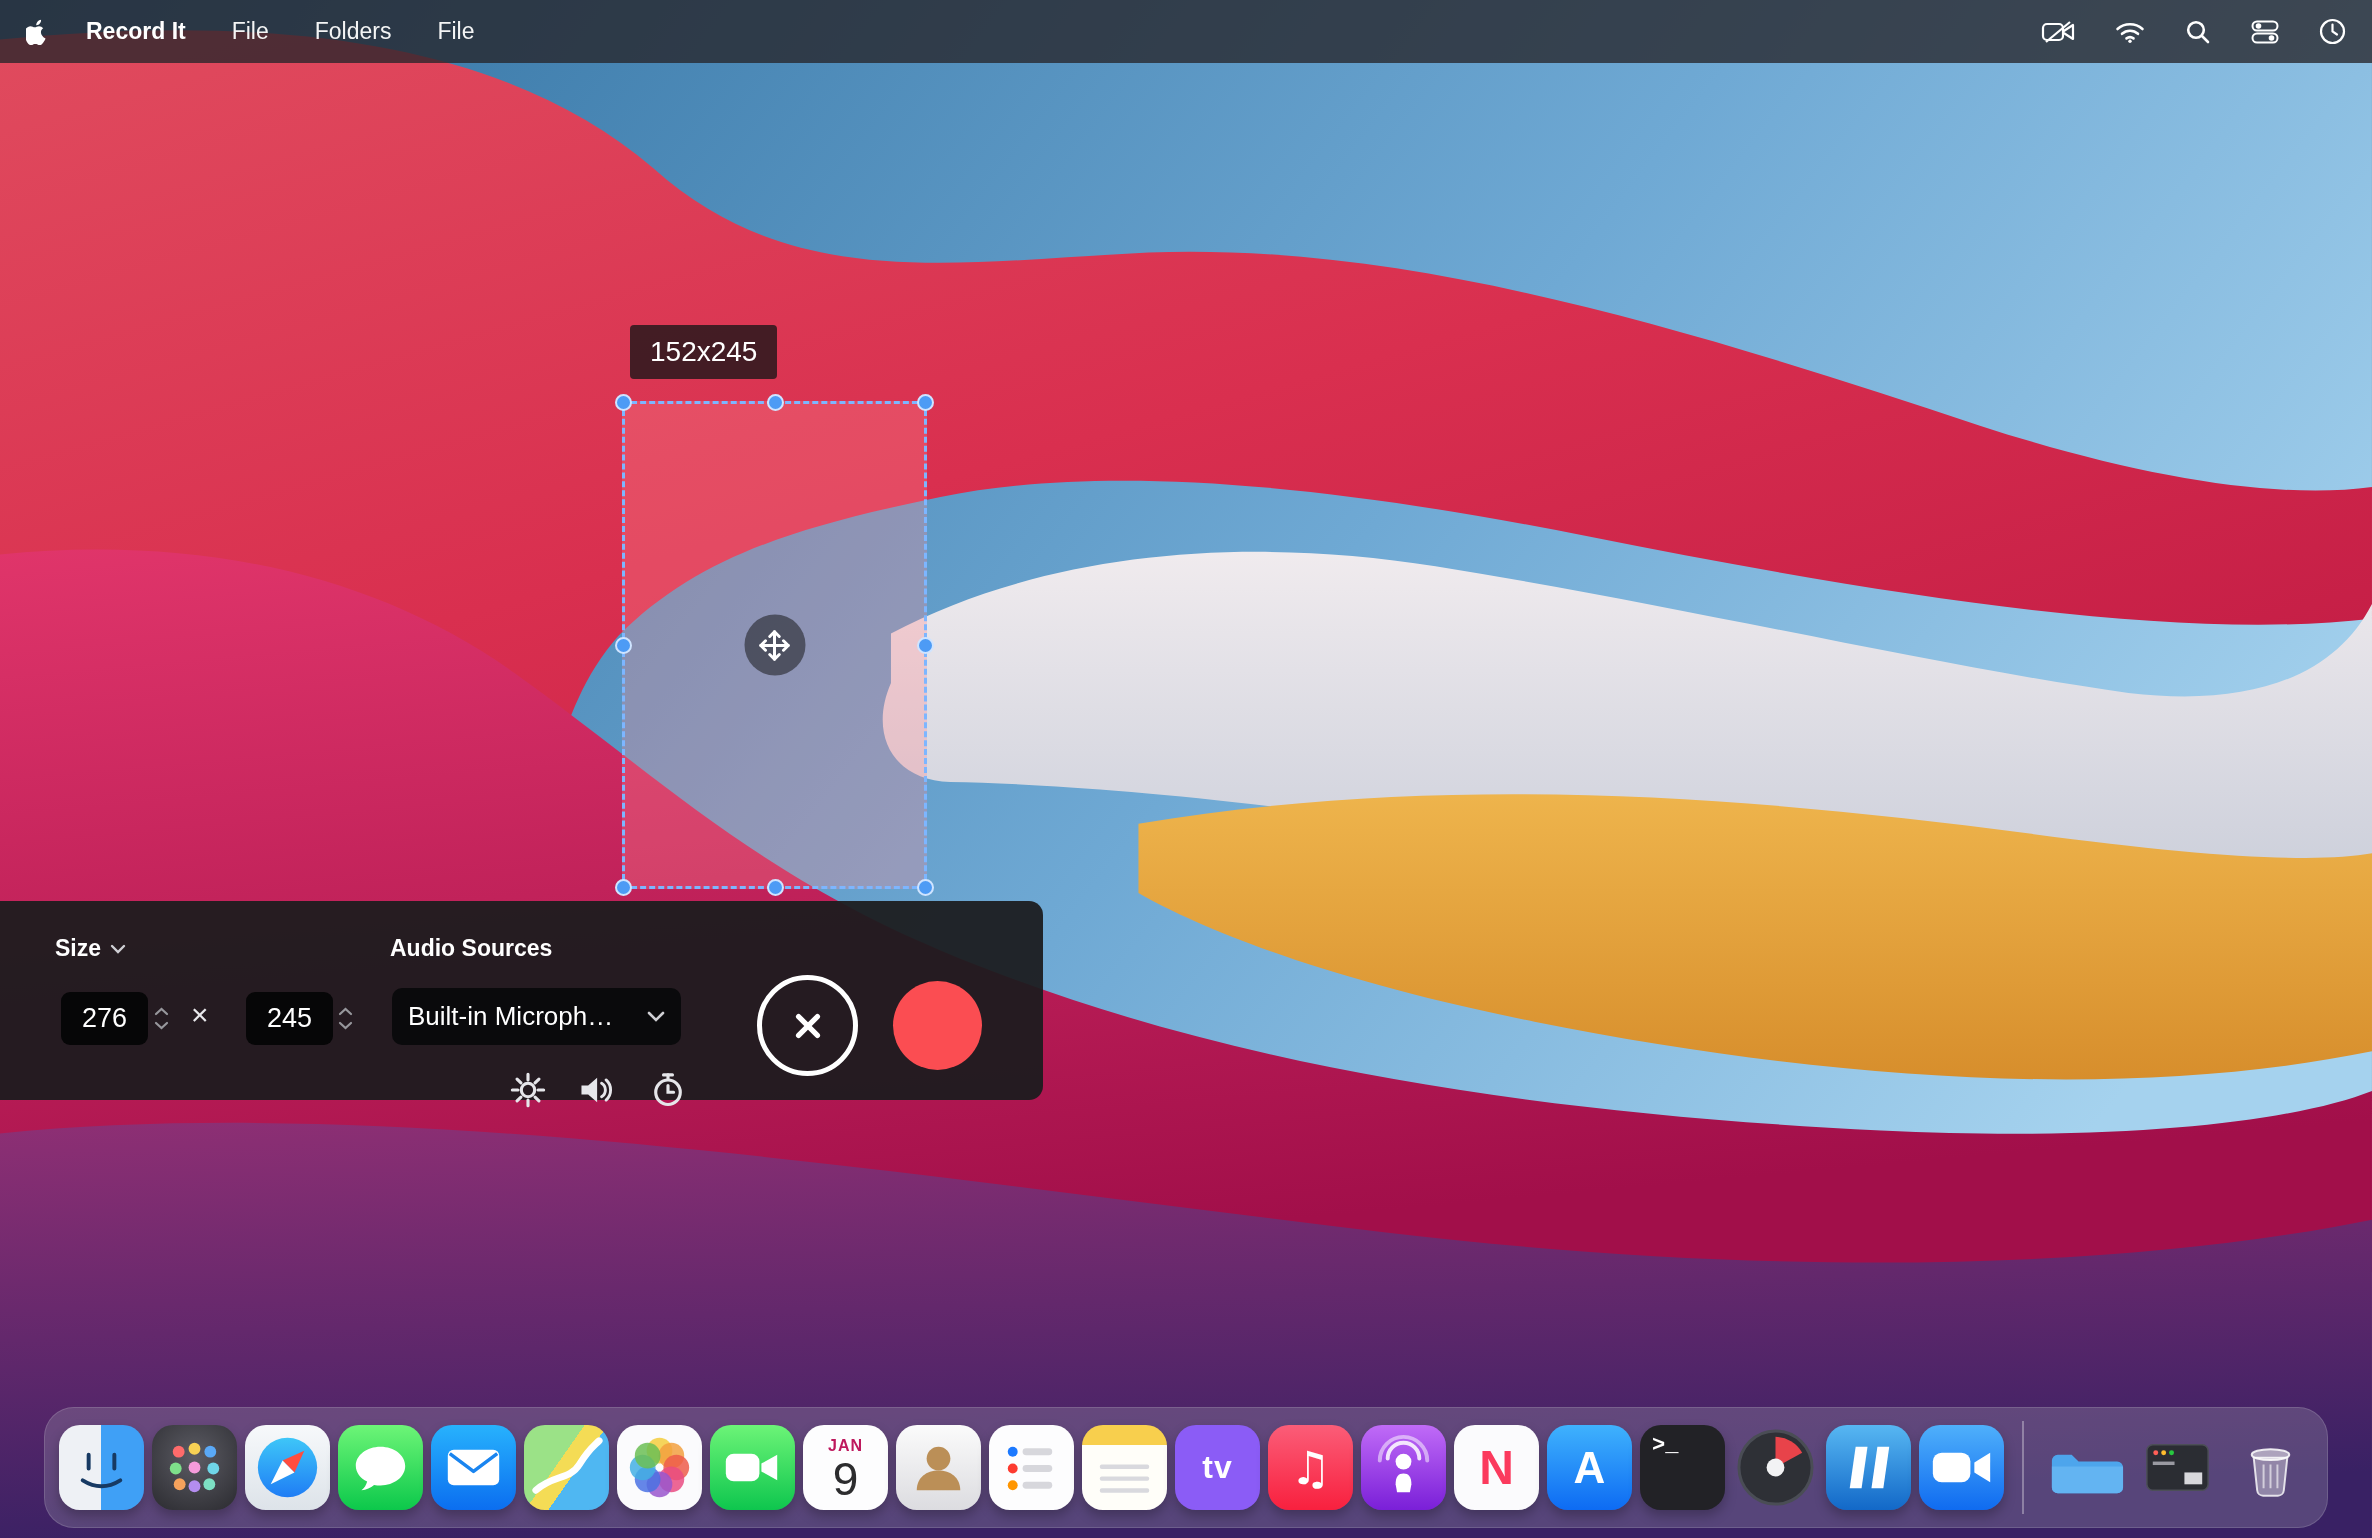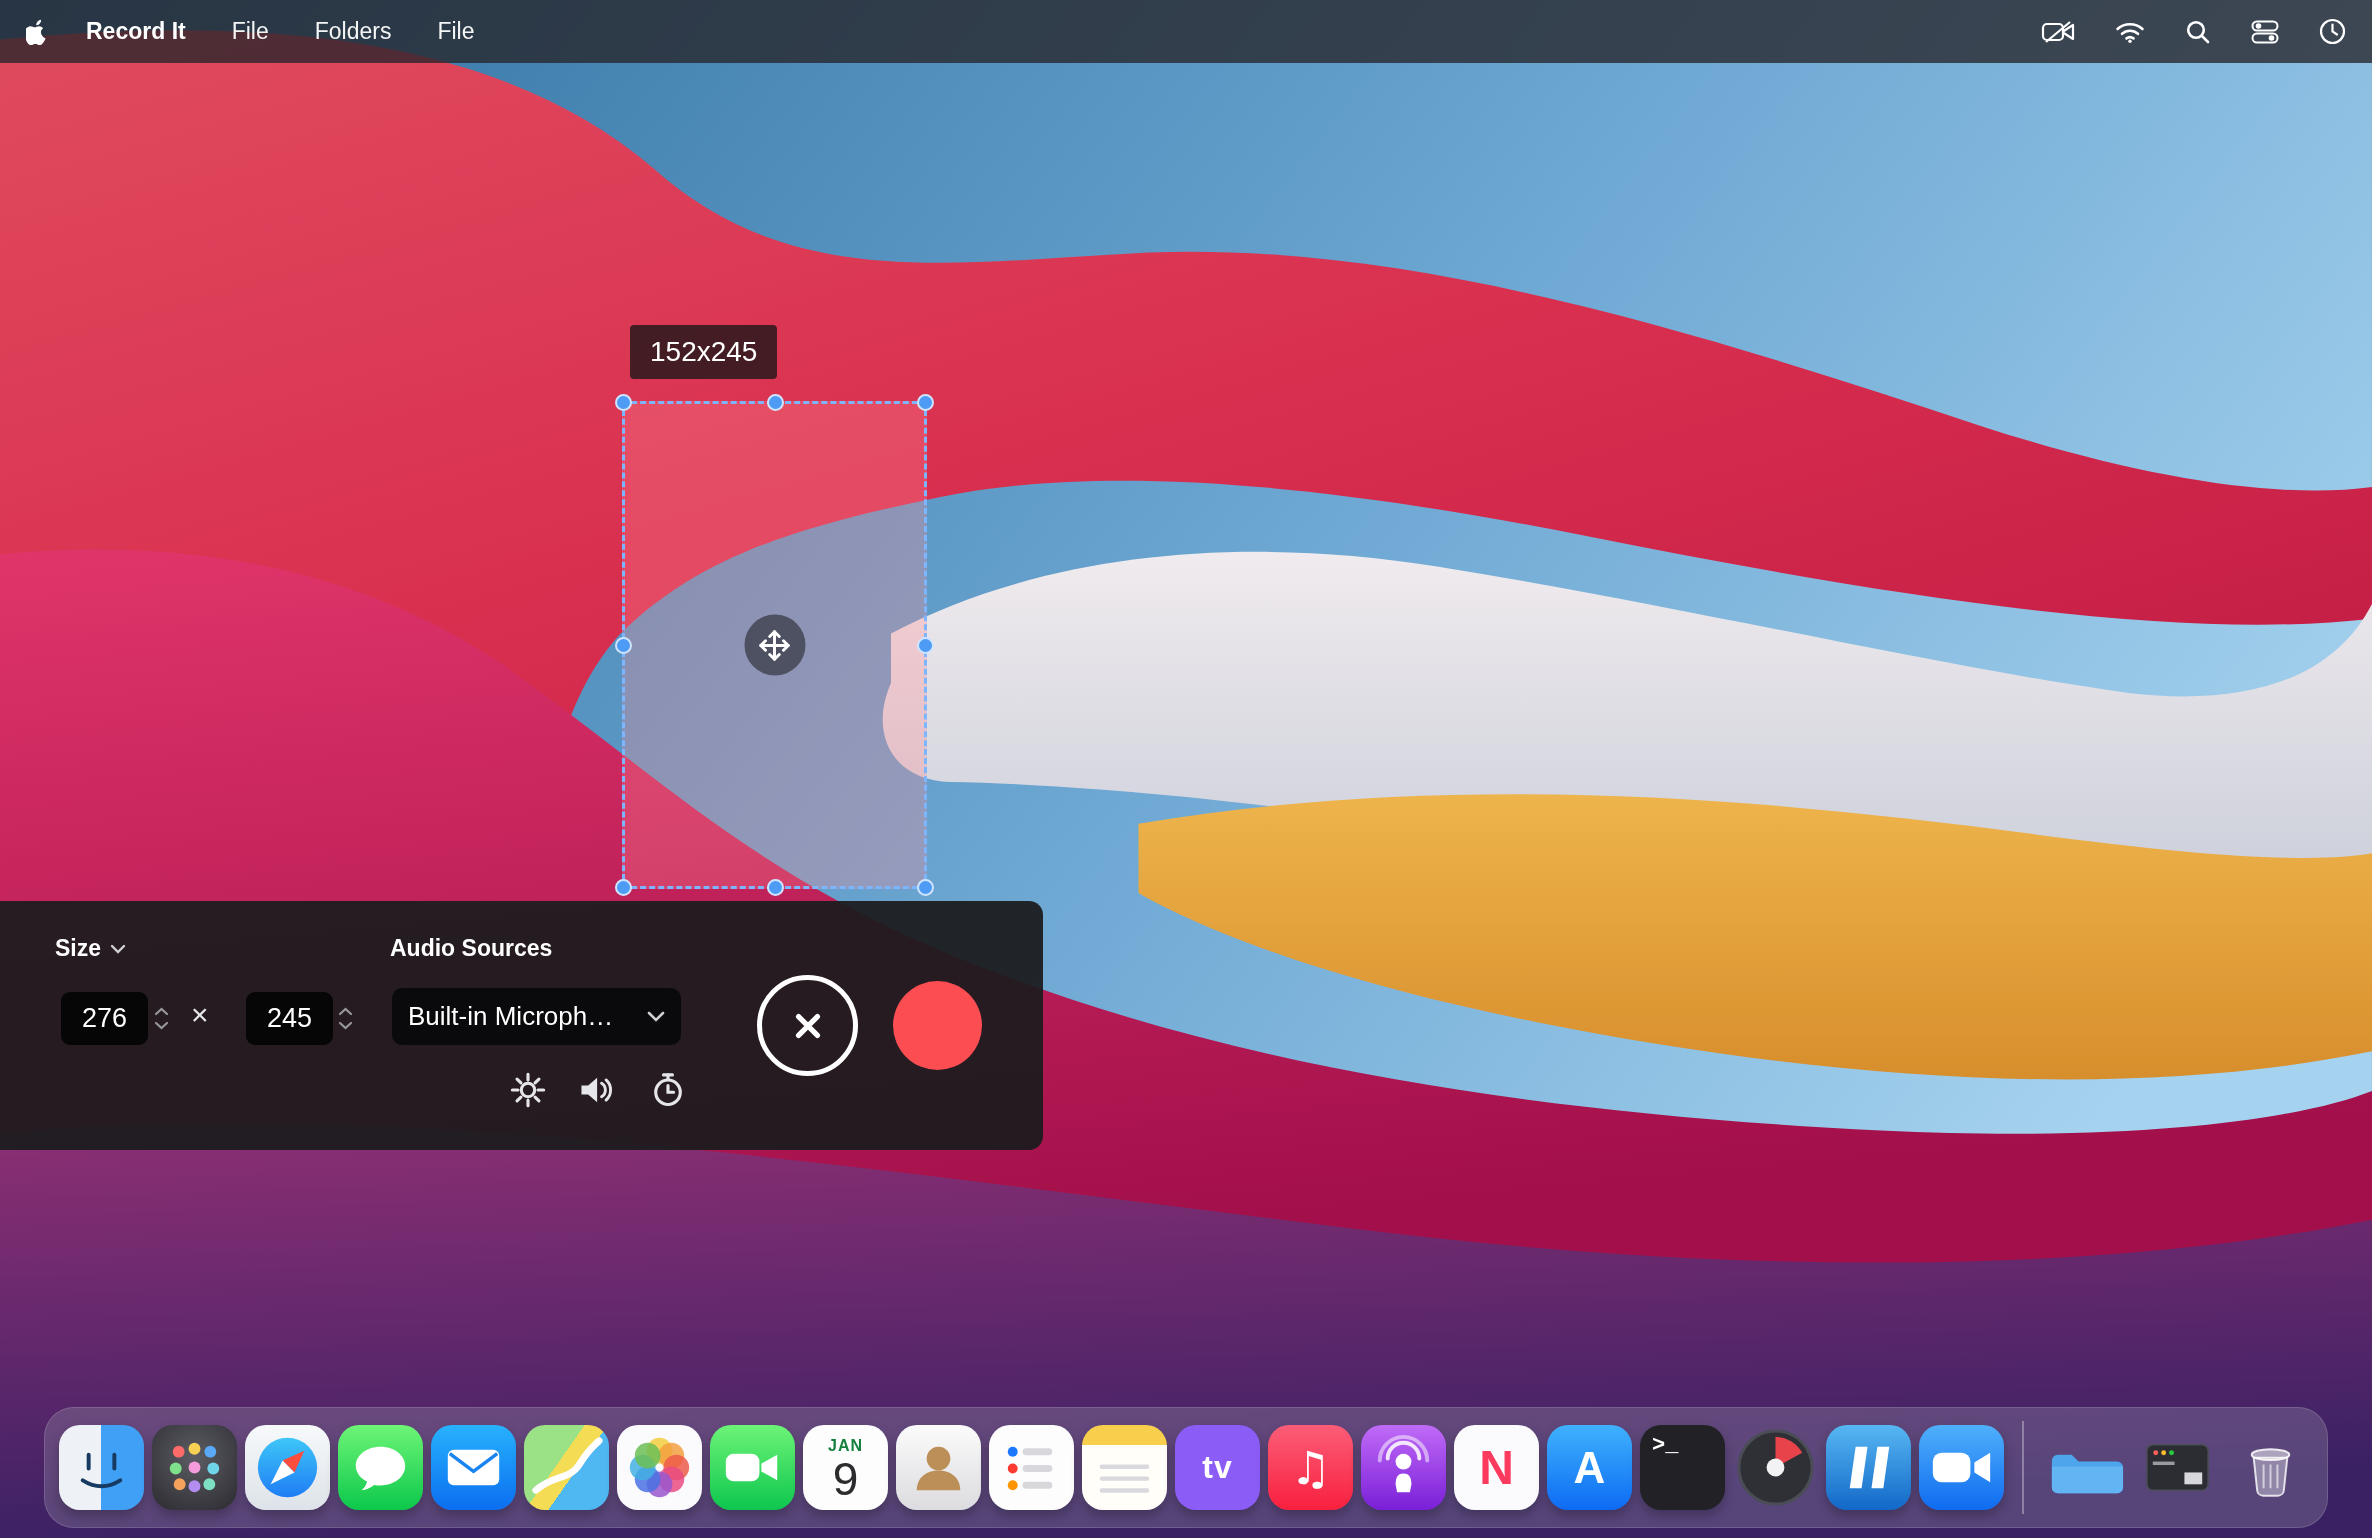--- a/index.html
+++ b/index.html
@@ -49,21 +49,21 @@
   
   .desk-icon { position:absolute; left:1033px; top:669px; width:208px; text-align:center; z-index:5; cursor:default; }
   .desk-icon-art { display:flex; justify-content:center; }
   .desk-label {
     margin-top:6px; color:#fff; font-size:22px; font-weight:bold; line-height:1.45;
     text-shadow:0 2px 5px rgba(0,0,0,0.8);
   }
 
   
   .panel {
-    position:absolute; left:0; top:901px; width:1043px; height:249px; z-index:20;
+    position:absolute; left:0; top:901px; width:1043px; height:199px; z-index:20;
     background:rgba(28,28,30,0.94); border-radius:0 14px 14px 0; color:#fff;
   }
   .size-label { position:absolute; left:55px; top:34px; font-size:23px; font-weight:bold;
     display:flex; align-items:center; gap:9px; }
   .num-field {
     position:absolute; width:87px; height:53px; top:91px;
     background:#060607; border-radius:9px; font-size:27px;
     display:flex; align-items:center; justify-content:center;
   }
   #width-field{left:61px;} #height-field{left:246px;}
@@ -120,21 +120,21 @@
   .notes { background:linear-gradient(#f8cf4d 0 24%, #fffef9 24%); }
   .tv { background:#8b5cf6; }
   .music { background:linear-gradient(#fb5d78,#f8203e); }
   .podcasts { background:linear-gradient(#c06bf7,#7a1fd8); }
   .news { background:#fbfbfd; }
   .app-store { background:linear-gradient(#3fb2fd,#0d6bf3); }
   .terminal { background:#222226; }
   .parallels { background:linear-gradient(#57b7f2,#1268c8); }
   .record-it { background:linear-gradient(#4fb0fb,#0f6bf0); }
 
-  .cal-month { color:#15803d; font-size:16px; font-weight:bold; letter-spacing:1px; margin-top:6px; }
+  .cal-month { color:#be185d; font-size:16px; font-weight:bold; letter-spacing:1px; margin-top:6px; }
   .cal-day { color:#2c2c2e; font-size:46px; font-weight:300; line-height:1.05; }
   .tv-glyph { color:#fff; font-size:32px; font-weight:bold; letter-spacing:1px; }
   .music-glyph { color:#fff; font-size:46px; font-family:"DejaVu Sans",sans-serif; }
   .news-glyph { color:#fb3a5d; font-size:48px; font-weight:bold; }
   .appstore-glyph { color:#fff; font-size:44px; font-weight:bold; }
   .terminal-glyph { position:absolute; top:8px; left:12px; color:#fff;
     font-family:"Liberation Mono",monospace; font-size:22px; font-weight:bold; }
 </style>
 </head>
 <body>

